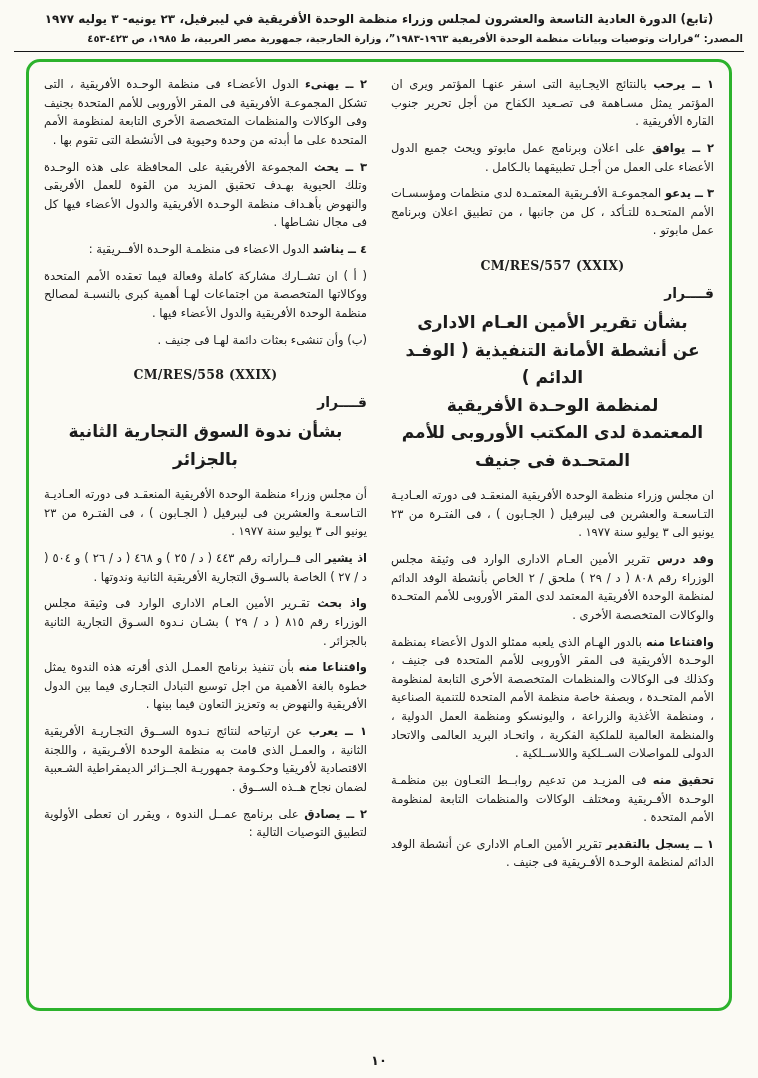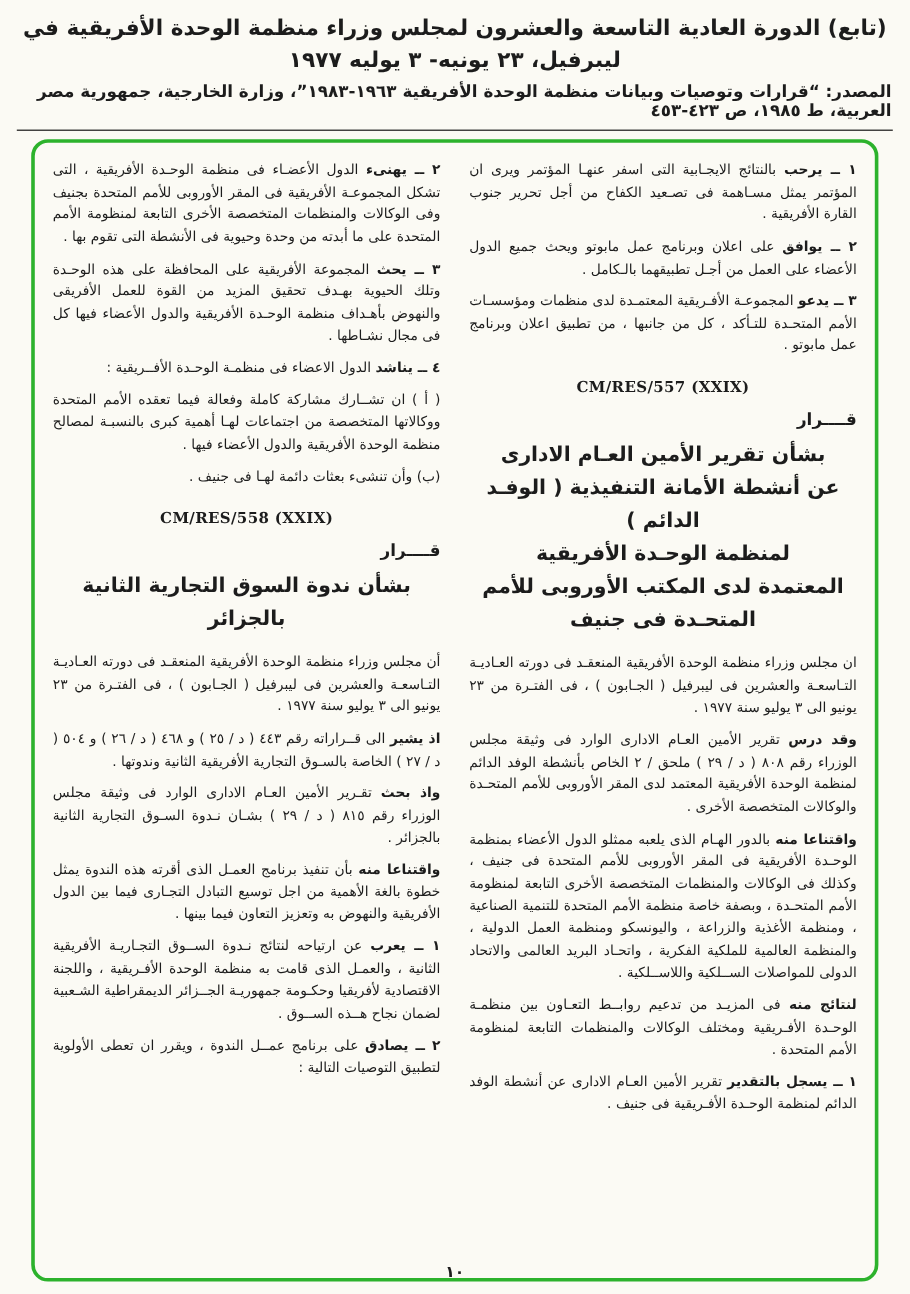--- a/index.html
+++ b/index.html
@@ -3,22 +3,22 @@
 <meta charset="utf-8">
 <style>
   *{margin:0;padding:0;box-sizing:border-box}
   html,body{width:758px;height:1078px}
   body{
     background:#fbfaf4;color:#1c1c1c;
     font-family:"DejaVu Sans",sans-serif;
     position:relative;overflow:hidden;
   }
   .page{width:100%;height:100%;padding:8px 13px 0;direction:rtl}
-  .hdr-title{font-size:18px;font-weight:bold;text-align:center;line-height:1.5;padding:2px 2px 0}
-  .hdr-source{font-size:14px;font-weight:bold;text-align:right;margin-top:5px;padding:0 2px}
+  .hdr-title{font-size:12px;font-weight:bold;text-align:center;line-height:1.5;padding:2px 2px 0}
+  .hdr-source{font-size:10px;font-weight:bold;text-align:right;margin-top:5px;padding:0 2px}
   .hdr-rule{border-top:1.6px solid #161616;margin:7px 1px 0}
   .frame{
     border:3px solid #2cb22c;border-radius:14px;
     margin:7px 13px 0;padding:13px 15px;
     height:952px;overflow:hidden;background:#fbfaf4;
   }
   .cols{display:flex;gap:24px;height:100%}
   .col{flex:1 1 0;min-width:0}
   .para{font-size:11.5px;line-height:1.62;text-align:justify;text-align-last:right;margin-bottom:8px}
   .lead{font-weight:bold}
@@ -74,21 +74,21 @@
         </p>
         <p class="para">
           <b class="lead">وقد درس</b>
           <span>تقرير الأمين العـام الادارى الوارد فى وثيقة مجلس الوزراء رقم ٨٠٨ ( د / ٢٩ ) ملحق / ٢ الخاص بأنشطة الوفد الدائم لمنظمة الوحدة الأفريقية المعتمد لدى المقر الأوروبى للأمم المتحـدة والوكالات المتخصصة الأخرى .</span>
         </p>
         <p class="para">
           <b class="lead">واقتناعا منه</b>
           <span>بالدور الهـام الذى يلعبه ممثلو الدول الأعضاء بمنظمة الوحـدة الأفريقية فى المقر الأوروبى للأمم المتحدة فى جنيف ، وكذلك فى الوكالات والمنظمات المتخصصة الأخرى التابعة لمنظومة الأمم المتحـدة ، وبصفة خاصة منظمة الأمم المتحدة للتنمية الصناعية ، ومنظمة الأغذية والزراعة ، واليونسكو ومنظمة العمل الدولية ، والمنظمة العالمية للملكية الفكرية ، واتحـاد البريد العالمى والاتحاد الدولى للمواصلات الســلكية واللاســلكية .</span>
         </p>
         <p class="para">
-          <b class="lead">لنتائج منه</b>
+          <b class="lead">تحقيق منه</b>
           <span>فى المزيـد من تدعيم روابــط التعـاون بين منظمـة الوحـدة الأفـريقية ومختلف الوكالات والمنظمات التابعة لمنظومة الأمم المتحدة .</span>
         </p>
         <p class="para">
           <b class="lead">١ ــ يسجل بالتقدير</b>
           <span>تقرير الأمين العـام الادارى عن أنشطة الوفد الدائم لمنظمة الوحـدة الأفـريقية فى جنيف .</span>
         </p>
       </section>
 
       <section class="col">
         <p class="para">

